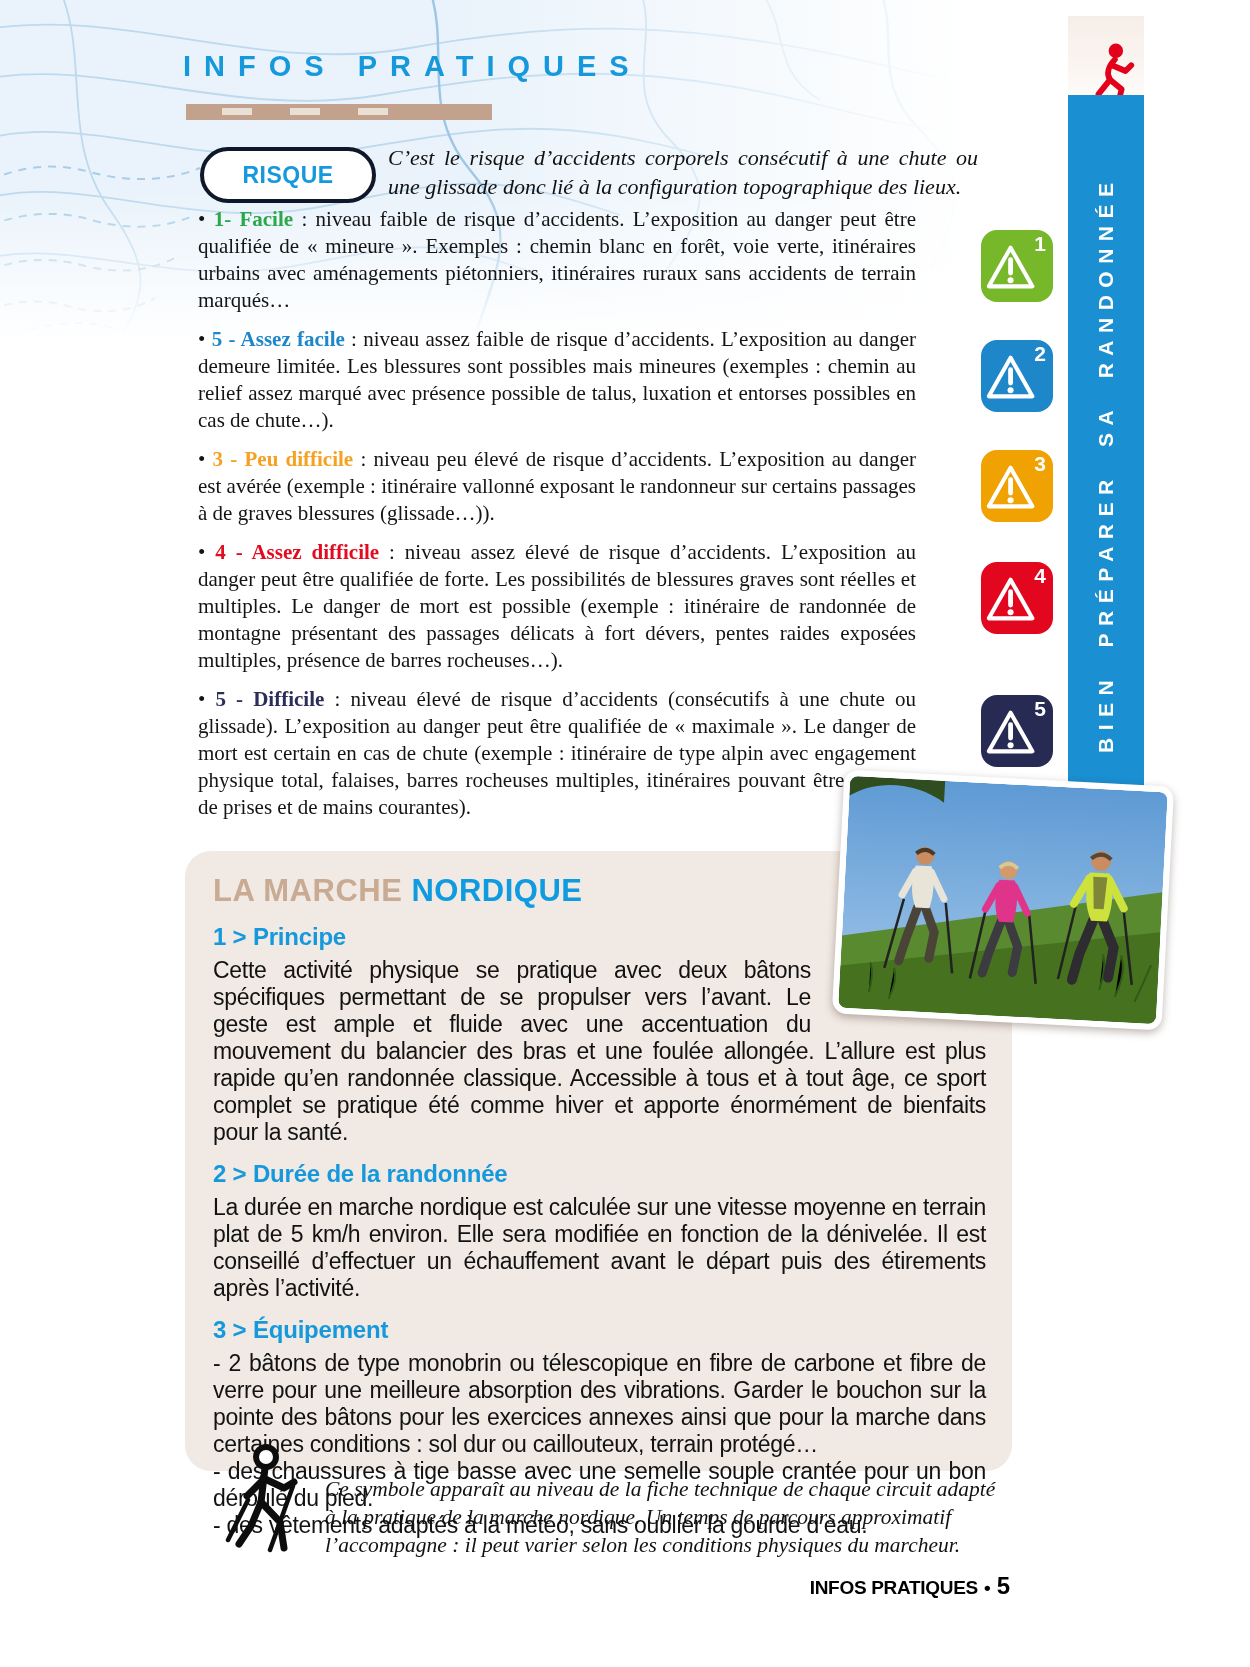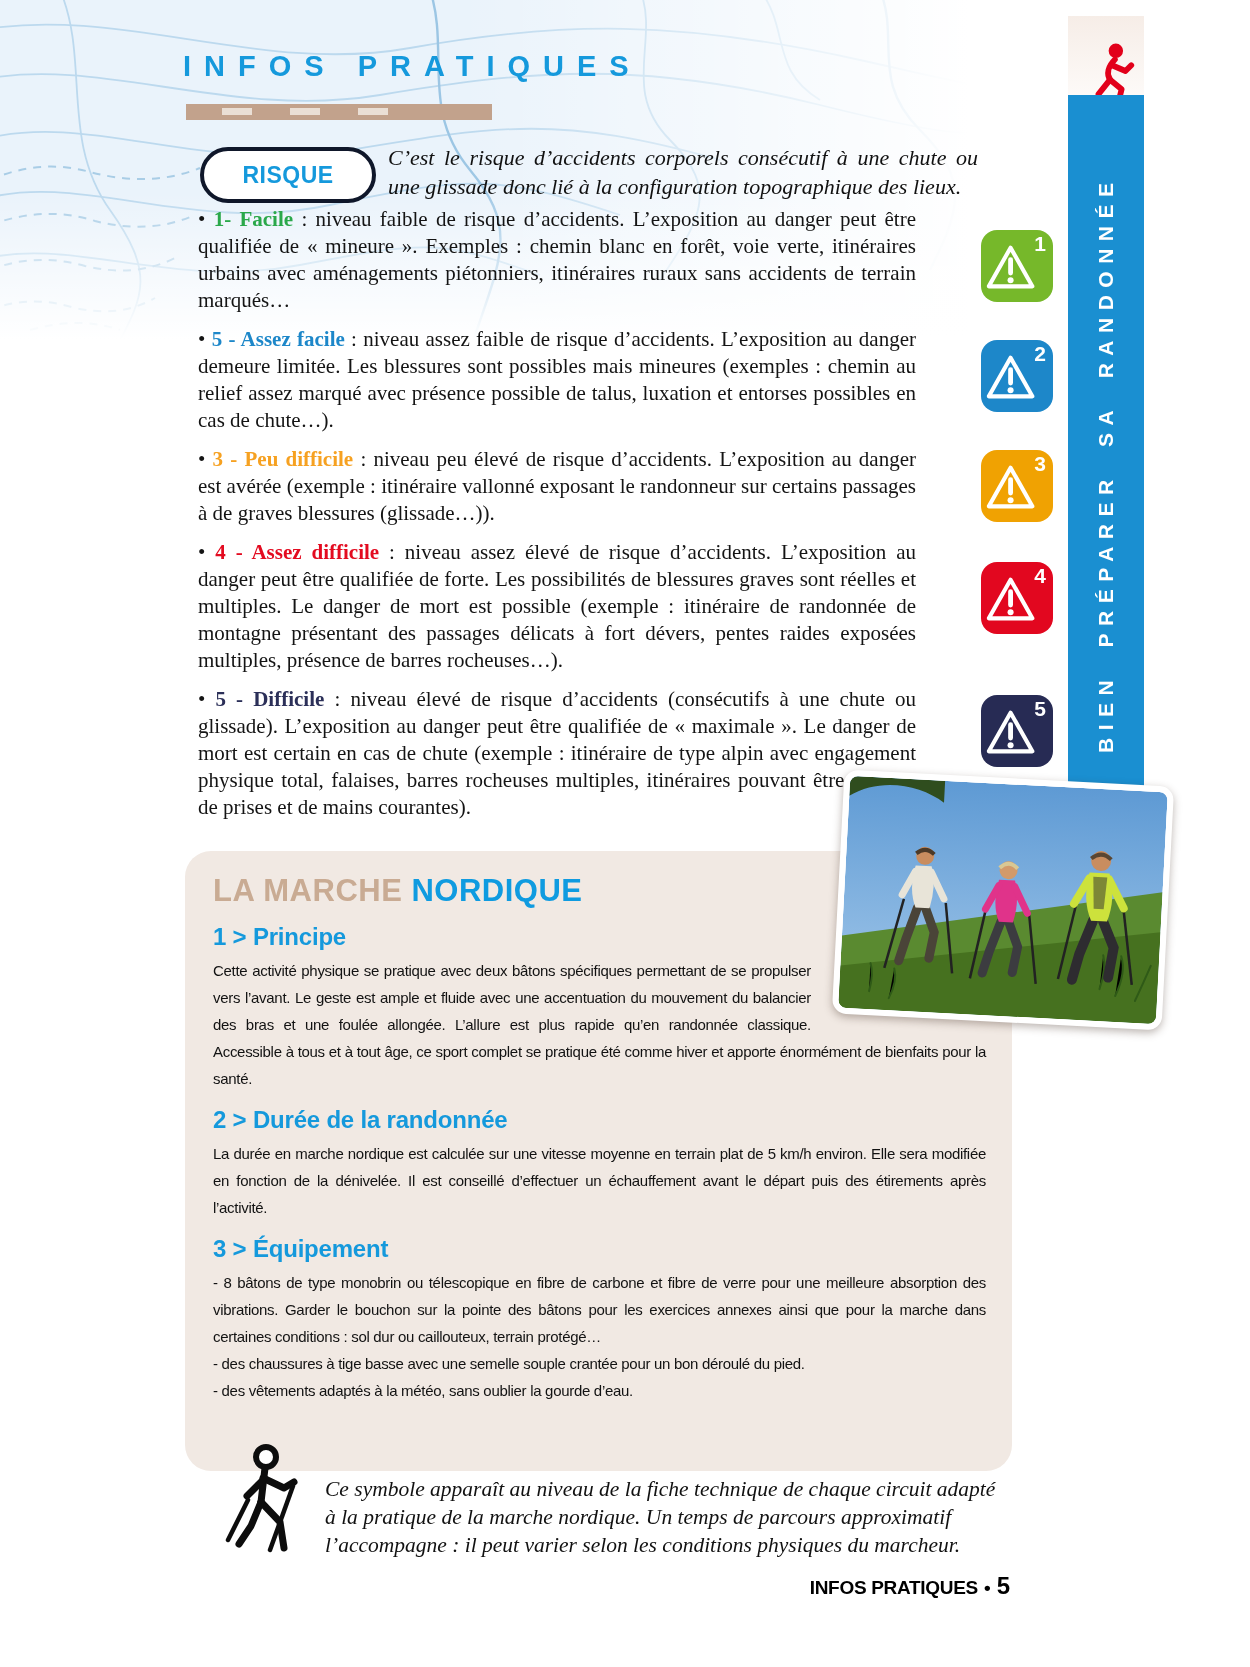--- a/index.html
+++ b/index.html
@@ -55,21 +55,21 @@
       box-shadow:0 3px 8px rgba(60,40,30,.35);overflow:hidden;}
   .photo svg{display:block;border-radius:8px;}
 
   
   .mn-box{position:absolute;left:185px;top:851px;width:827px;height:620px;background:#f1e9e3;
       border-radius:26px;z-index:2;box-sizing:border-box;padding:22px 26px 0 28px;}
   .mn-title{font-size:31px;font-weight:900;letter-spacing:.5px;margin:0 0 14px 0;}
   .mn-title .t1{color:#c9ab93;}
   .mn-title .t2{color:#0f9be0;}
   .mn-heading{color:#1599dc;font-size:24px;font-weight:bold;margin:14px 0 6px 0;letter-spacing:-0.2px;}
-  .mn-body{font-size:15px;line-height:27px;color:#121212;text-align:justify;letter-spacing:-0.3px;margin:0;}
+  .mn-body{font-size:23px;line-height:27px;color:#121212;text-align:justify;letter-spacing:-0.3px;margin:0;}
   .photo-spacer{float:right;width:175px;height:58px;}
   .mn-item{margin:0;}
 
   
   .walker-symbol{position:absolute;left:222px;top:1442px;z-index:4;}
   .note-text{position:absolute;left:325px;top:1475px;width:672px;z-index:4;
       font-family:"Liberation Serif",serif;font-style:italic;font-size:21.5px;line-height:28px;color:#111;}
 
   
   .footer{position:absolute;left:0;top:1572px;width:1010px;text-align:right;z-index:2;color:#000;}
@@ -258,21 +258,21 @@
   <div class="mn-box">
     <h2 class="mn-title"><span class="t1">LA MARCHE</span> <span class="t2">NORDIQUE</span></h2>
 
     <h3 class="mn-heading">1 &gt; Principe</h3>
     <p class="mn-body"><span class="photo-spacer"></span><span>Cette activité physique se pratique avec deux bâtons spécifiques permettant de se propulser vers l’avant. Le geste est ample et fluide avec une accentuation du mouvement du balancier des bras et une foulée allongée. L’allure est plus rapide qu’en randonnée classique. Accessible à tous et à tout âge, ce sport complet se pratique été comme hiver et apporte énormément de bienfaits pour la santé.</span></p>
 
     <h3 class="mn-heading">2 &gt; Durée de la randonnée</h3>
     <p class="mn-body">La durée en marche nordique est calculée sur une vitesse moyenne en terrain plat de 5 km/h environ. Elle sera modifiée en fonction de la dénivelée. Il est conseillé d’effectuer un échauffement avant le départ puis des étirements après l’activité.</p>
 
     <h3 class="mn-heading">3 &gt; Équipement</h3>
-    <p class="mn-body mn-item">- 8 bâtons de type monobrin ou télescopique en fibre de carbone et fibre de verre pour une meilleure absorption des vibrations. Garder le bouchon sur la pointe des bâtons pour les exercices annexes ainsi que pour la marche dans certaines conditions : sol dur ou caillouteux, terrain protégé…</p>
+    <p class="mn-body mn-item">- 2 bâtons de type monobrin ou télescopique en fibre de carbone et fibre de verre pour une meilleure absorption des vibrations. Garder le bouchon sur la pointe des bâtons pour les exercices annexes ainsi que pour la marche dans certaines conditions : sol dur ou caillouteux, terrain protégé…</p>
     <p class="mn-body mn-item">- des chaussures à tige basse avec une semelle souple crantée pour un bon déroulé du pied.</p>
     <p class="mn-body mn-item">- des vêtements adaptés à la météo, sans oublier la gourde d’eau.</p>
   </div>
 
   <div class="walker-symbol">
     <svg width="92" height="112" viewBox="0 0 92 112">
       <g stroke="#0d0d0d" stroke-width="7" fill="none" stroke-linecap="round" stroke-linejoin="round">
         <circle cx="44" cy="15" r="10" fill="#ffffff" stroke-width="6"></circle>
         <path d="M43 26 L39 60"></path>
         <path d="M39 60 L58 80 L62 106"></path>

